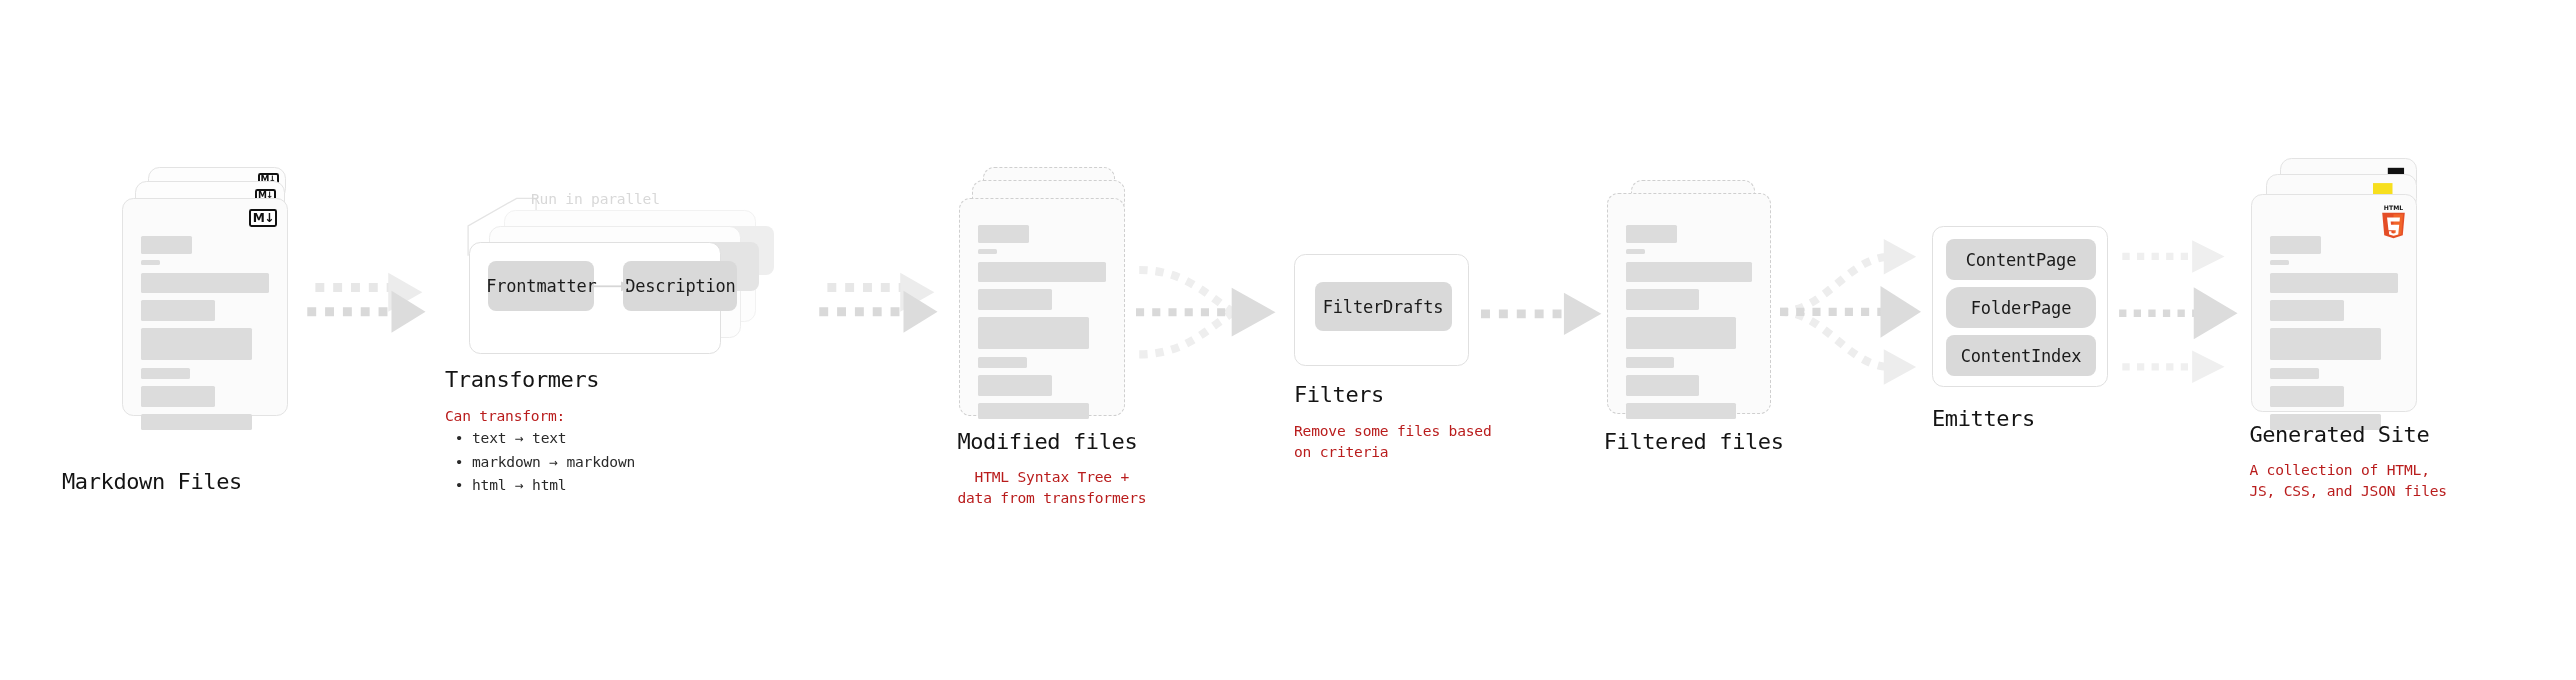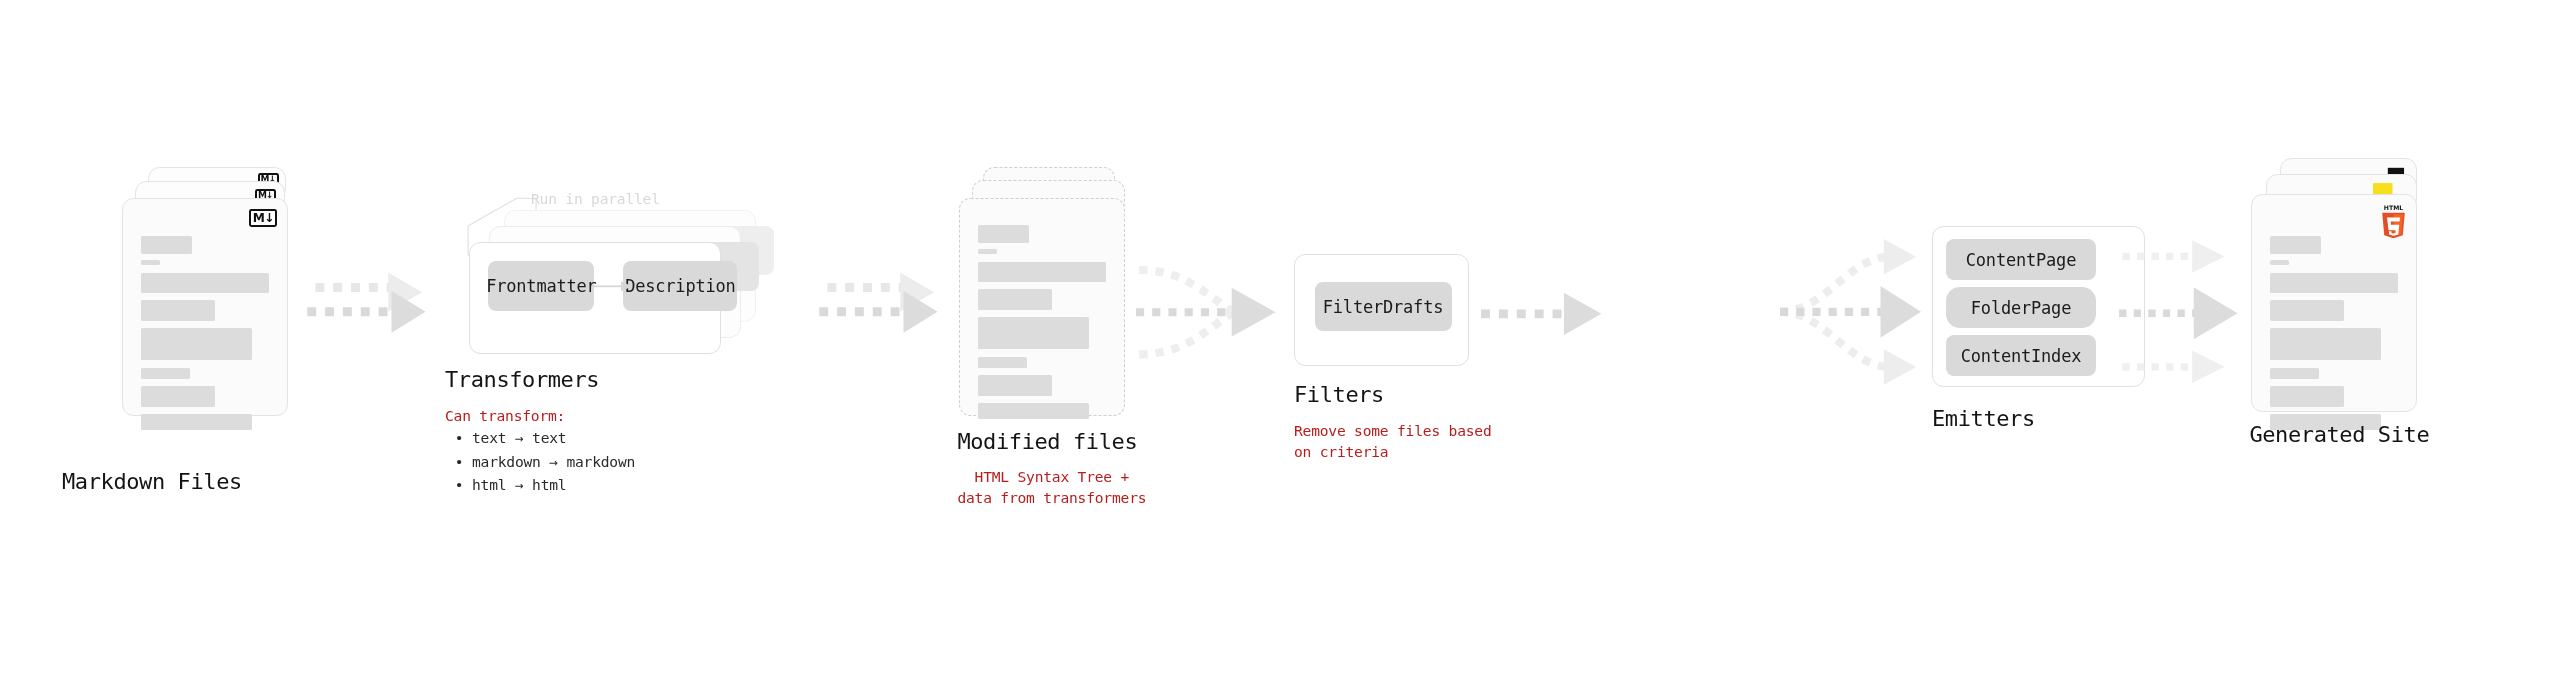--- a/index.html
+++ b/index.html
@@ -229,34 +229,52 @@
 on criteria</div>
   </div>
 
   <svg class="abs-svg" style="left:1481px; top:291px; width:122px; height:49px;" viewBox="0 0 150 60">
     <g stroke="#d9d9d9" stroke-width="11" stroke-dasharray="11 11" fill="none">
         <path d="M 0 28 L 108 28"></path>
       </g>
     <polygon points="102,2 148,28 102,54" fill="#dcdcdc"></polygon>
   </svg>
 
+  <div class="node" style="left:1607px; top:180px;">
+    <div class="stack" style="width:171px; height:244px;">
+      <div class="card dashed" style="left:24.4px; top:0px; width:124px; height:29px;"></div>
+      <div class="card dashed" style="left:0px; top:13px; width:164px; height:221px;">
+        <div class="lines" style="top:31px;">
+          <div class="ln" style="width:51px;  height:18px;"></div>
+          <div class="ln" style="width:18.7px;  height:5.7px; margin-top:-1.6px;"></div>
+          <div class="ln" style="width:100%;  height:20.3px; margin-top:5.7px;"></div>
+          <div class="ln" style="width:58%;   height:20.3px;"></div>
+          <div class="ln" style="width:87%;   height:32.5px;"></div>
+          <div class="ln" style="width:38%;   height:11.4px;"></div>
+          <div class="ln" style="width:58%;   height:20.3px;"></div>
+          <div class="ln" style="width:87%;   height:16.3px;"></div>
+        </div>
+      </div>
+    </div>
+    <div class="title" style="left:-3.3px; top:249px;">Filtered files</div>
+  </div>
 
   <svg class="abs-svg" style="left:1780px; top:234px; width:154px; height:146px;" viewBox="0 0 190 180">
     <g fill="none" stroke-width="10" stroke-dasharray="10 10">
       <path d="M 0 96 C 56 96, 84 28, 136 28" stroke="#ededed"></path>
       <path d="M 0 96 C 56 96, 84 164, 136 164" stroke="#ededed"></path>
       <path d="M 0 96 L 132 96" stroke="#d9d9d9"></path>
     </g>
     <polygon points="128,6 168,28 128,50" fill="#ededed"></polygon>
     <polygon points="124,64 174,96 124,128" fill="#dcdcdc"></polygon>
     <polygon points="128,142 168,164 128,186" fill="#ededed"></polygon>
   </svg>
 
   <div class="node" style="left:1932px; top:226px;">
-    <div class="pbox" style="left:0px; top:0px; width:213px; height:161px; position:relative;">
+    <div class="pbox" style="left:0px; top:0px; width:176px; height:161px; position:relative;">
       <div class="chip" style="left:13px; top:12.2px; width:150px; height:41px;">ContentPage</div>
       <div class="chip" style="left:13px; top:60px; width:150px; height:41px;border-radius:14px;">FolderPage</div>
       <div class="chip" style="left:13px; top:108px; width:150px; height:41px;">ContentIndex</div>
     </div>
     <div class="title" style="left:0px; top:180px;">Emitters</div>
   </div>
 
   <svg class="abs-svg" style="left:2119px; top:237px; width:130px; height:146px;" viewBox="0 0 160 180">
     <g fill="none" stroke-width="9" stroke-dasharray="9 9">
       <path d="M 4 24 L 96 24" stroke="#efefef"></path>
@@ -295,16 +313,18 @@
           <div class="ln" style="width:100%;  height:20.3px; margin-top:5.7px;"></div>
           <div class="ln" style="width:58%;   height:20.3px;"></div>
           <div class="ln" style="width:87%;   height:32.5px;"></div>
           <div class="ln" style="width:38%;   height:11.4px;"></div>
           <div class="ln" style="width:58%;   height:20.3px;"></div>
           <div class="ln" style="width:87%;   height:16.3px;"></div>
         </div>
       </div>
     </div>
     <div class="title" style="left:-1.6px; top:264px;">Generated Site</div>
+    <div class="sub" style="left:-1.6px; top:301px;">A collection of HTML,
+JS, CSS, and JSON files</div>
   </div>
 
 </div>
 
 
 </body></html>

